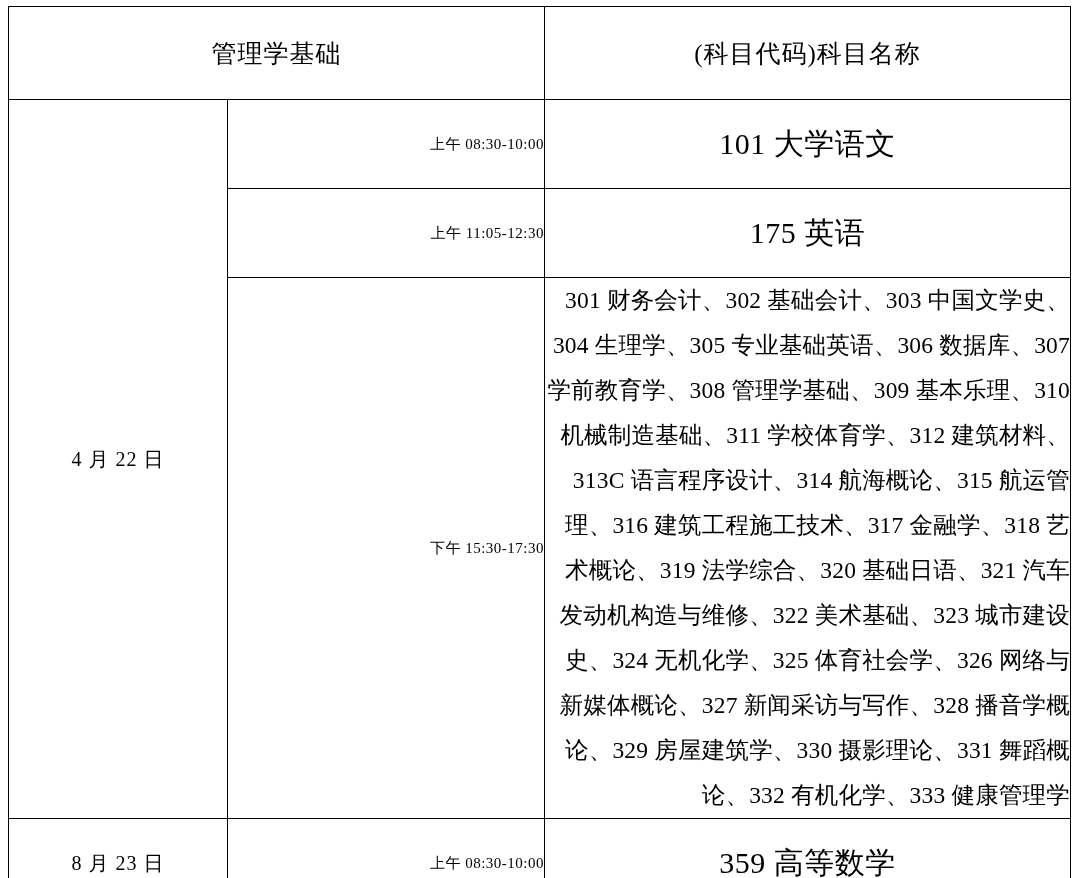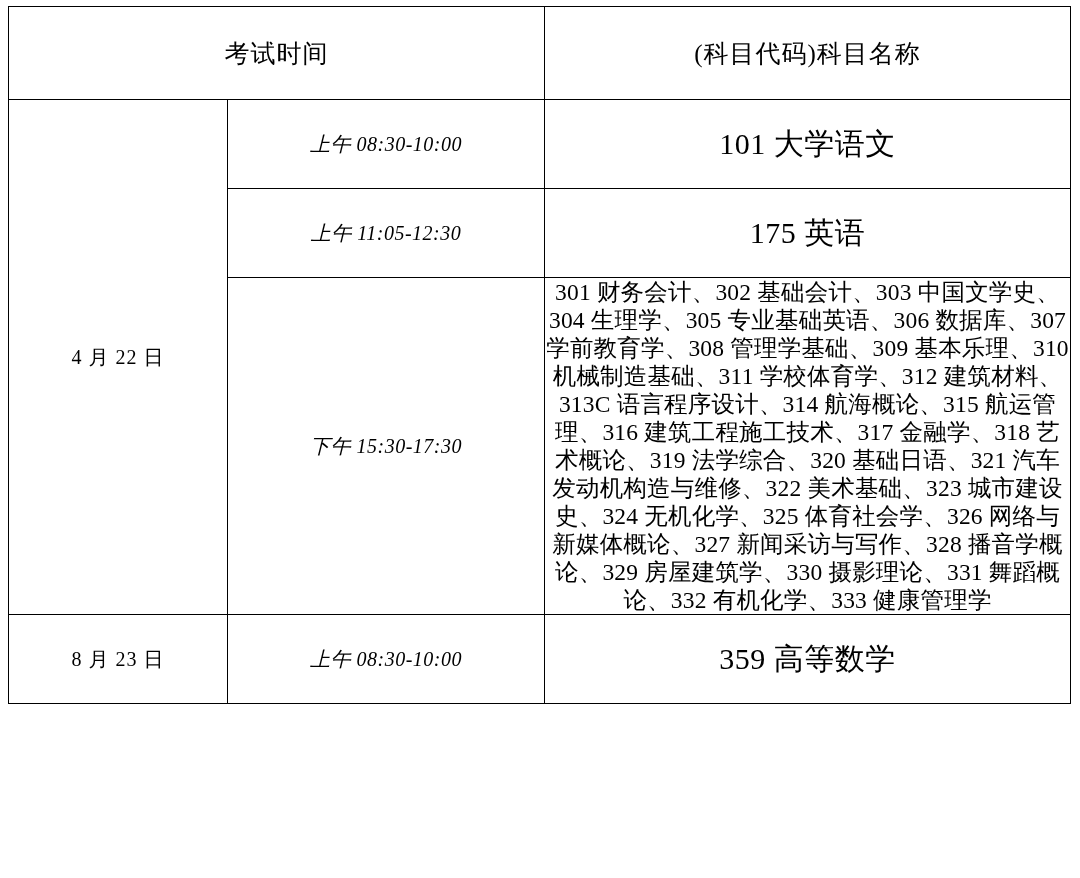--- a/index.html
+++ b/index.html
@@ -39,53 +39,52 @@
     font-size: 25px;
     height: 92px;
     letter-spacing: 1px;
   }
   .date-cell {
     text-align: center;
     font-size: 20px;
     letter-spacing: 1px;
   }
   .time-cell {
-    text-align: center;
-    font-size: 20px;
+    text-align: right;
+    font-size: 15px;
     height: 88px;
     letter-spacing: 0.5px;
-    font-style: italic;
   }
   .subject-cell {
     text-align: center;
     font-size: 30px;
     letter-spacing: 0.5px;
   }
   .subject-block {
-    text-align: center;
+    text-align: right;
     font-size: 23.5px;
-    line-height: 28px;
+    line-height: 45px;
     padding: 10px 12px 10px 14px;
     letter-spacing: 0.2px;
   }
   .row-tall td { }
 </style>
 </head>
 <body>
 
 <div class="sheet">
   <table class="exam-table">
     <colgroup>
       <col class="col-date">
       <col class="col-time">
       <col class="col-subj">
     </colgroup>
     <tbody>
       <tr>
-        <td class="hdr-cell" colspan="2">考试时间</td>
+        <td class="hdr-cell" colspan="2">管理学基础</td>
         <td class="hdr-cell">(科目代码)科目名称</td>
       </tr>
 
       <tr>
         <td class="date-cell" rowspan="3">4 月 22 日</td>
         <td class="time-cell">上午 08:30-10:00</td>
         <td class="subject-cell">101 大学语文</td>
       </tr>
 
       <tr>

